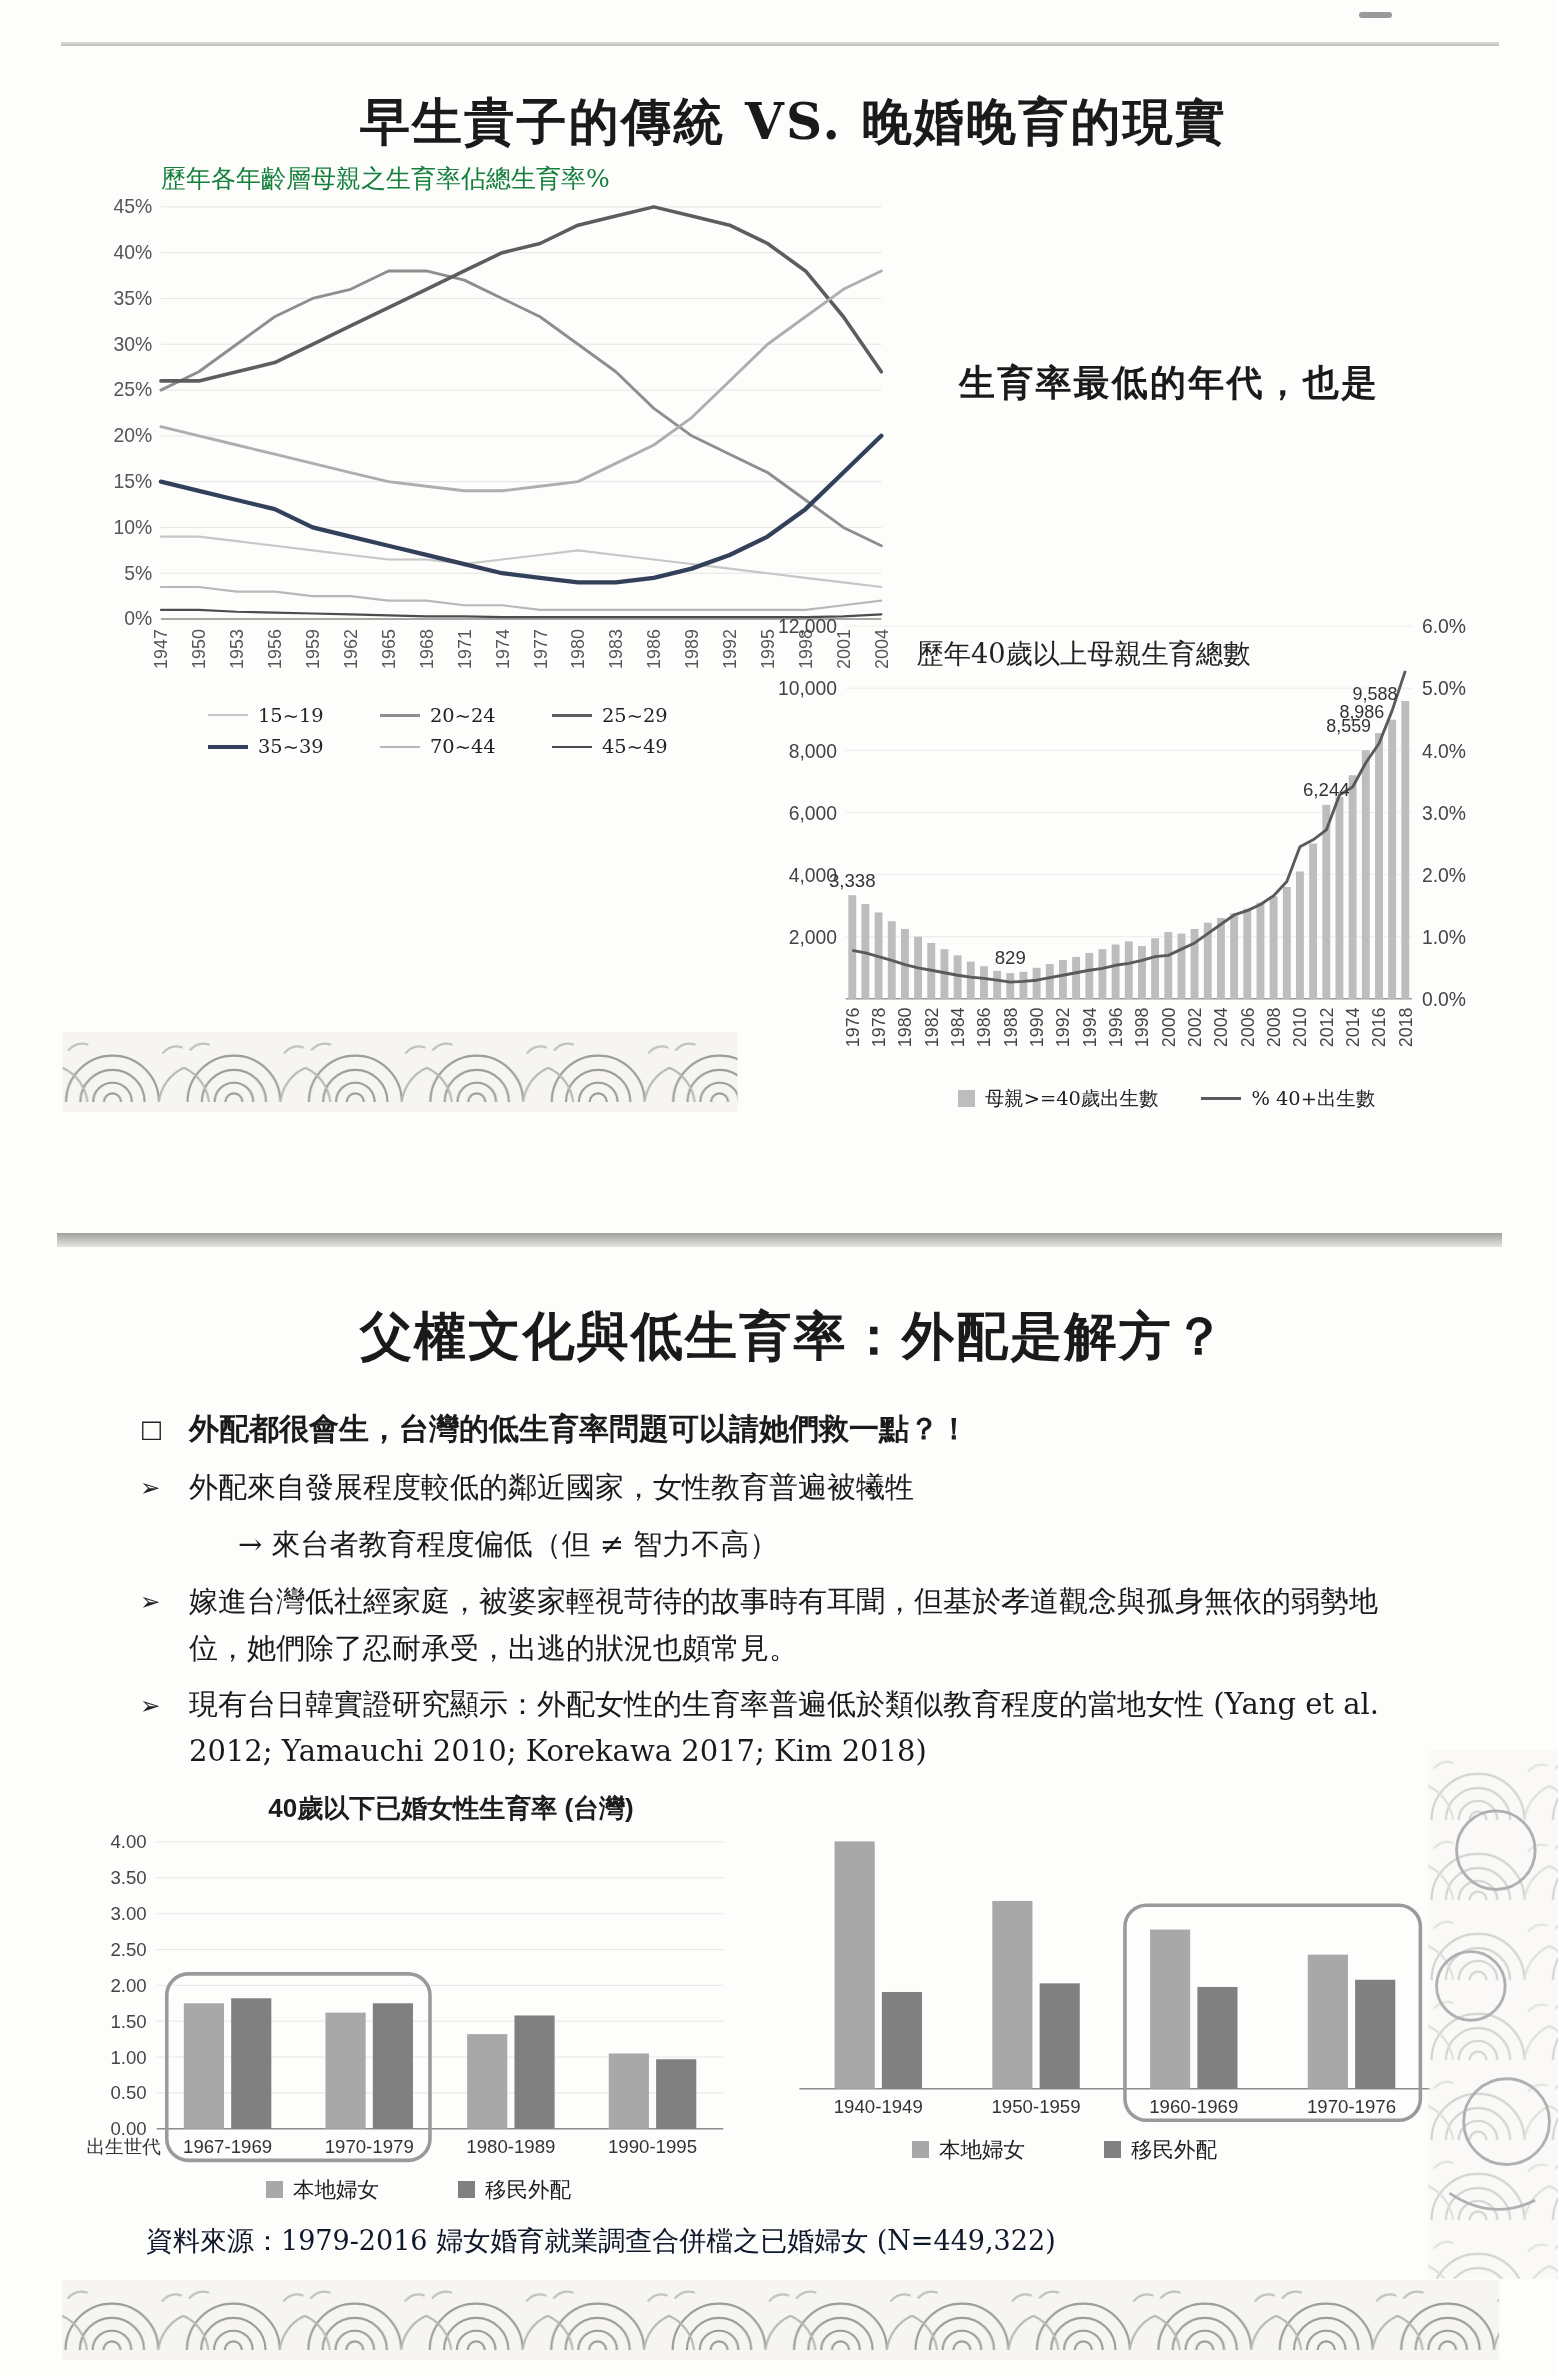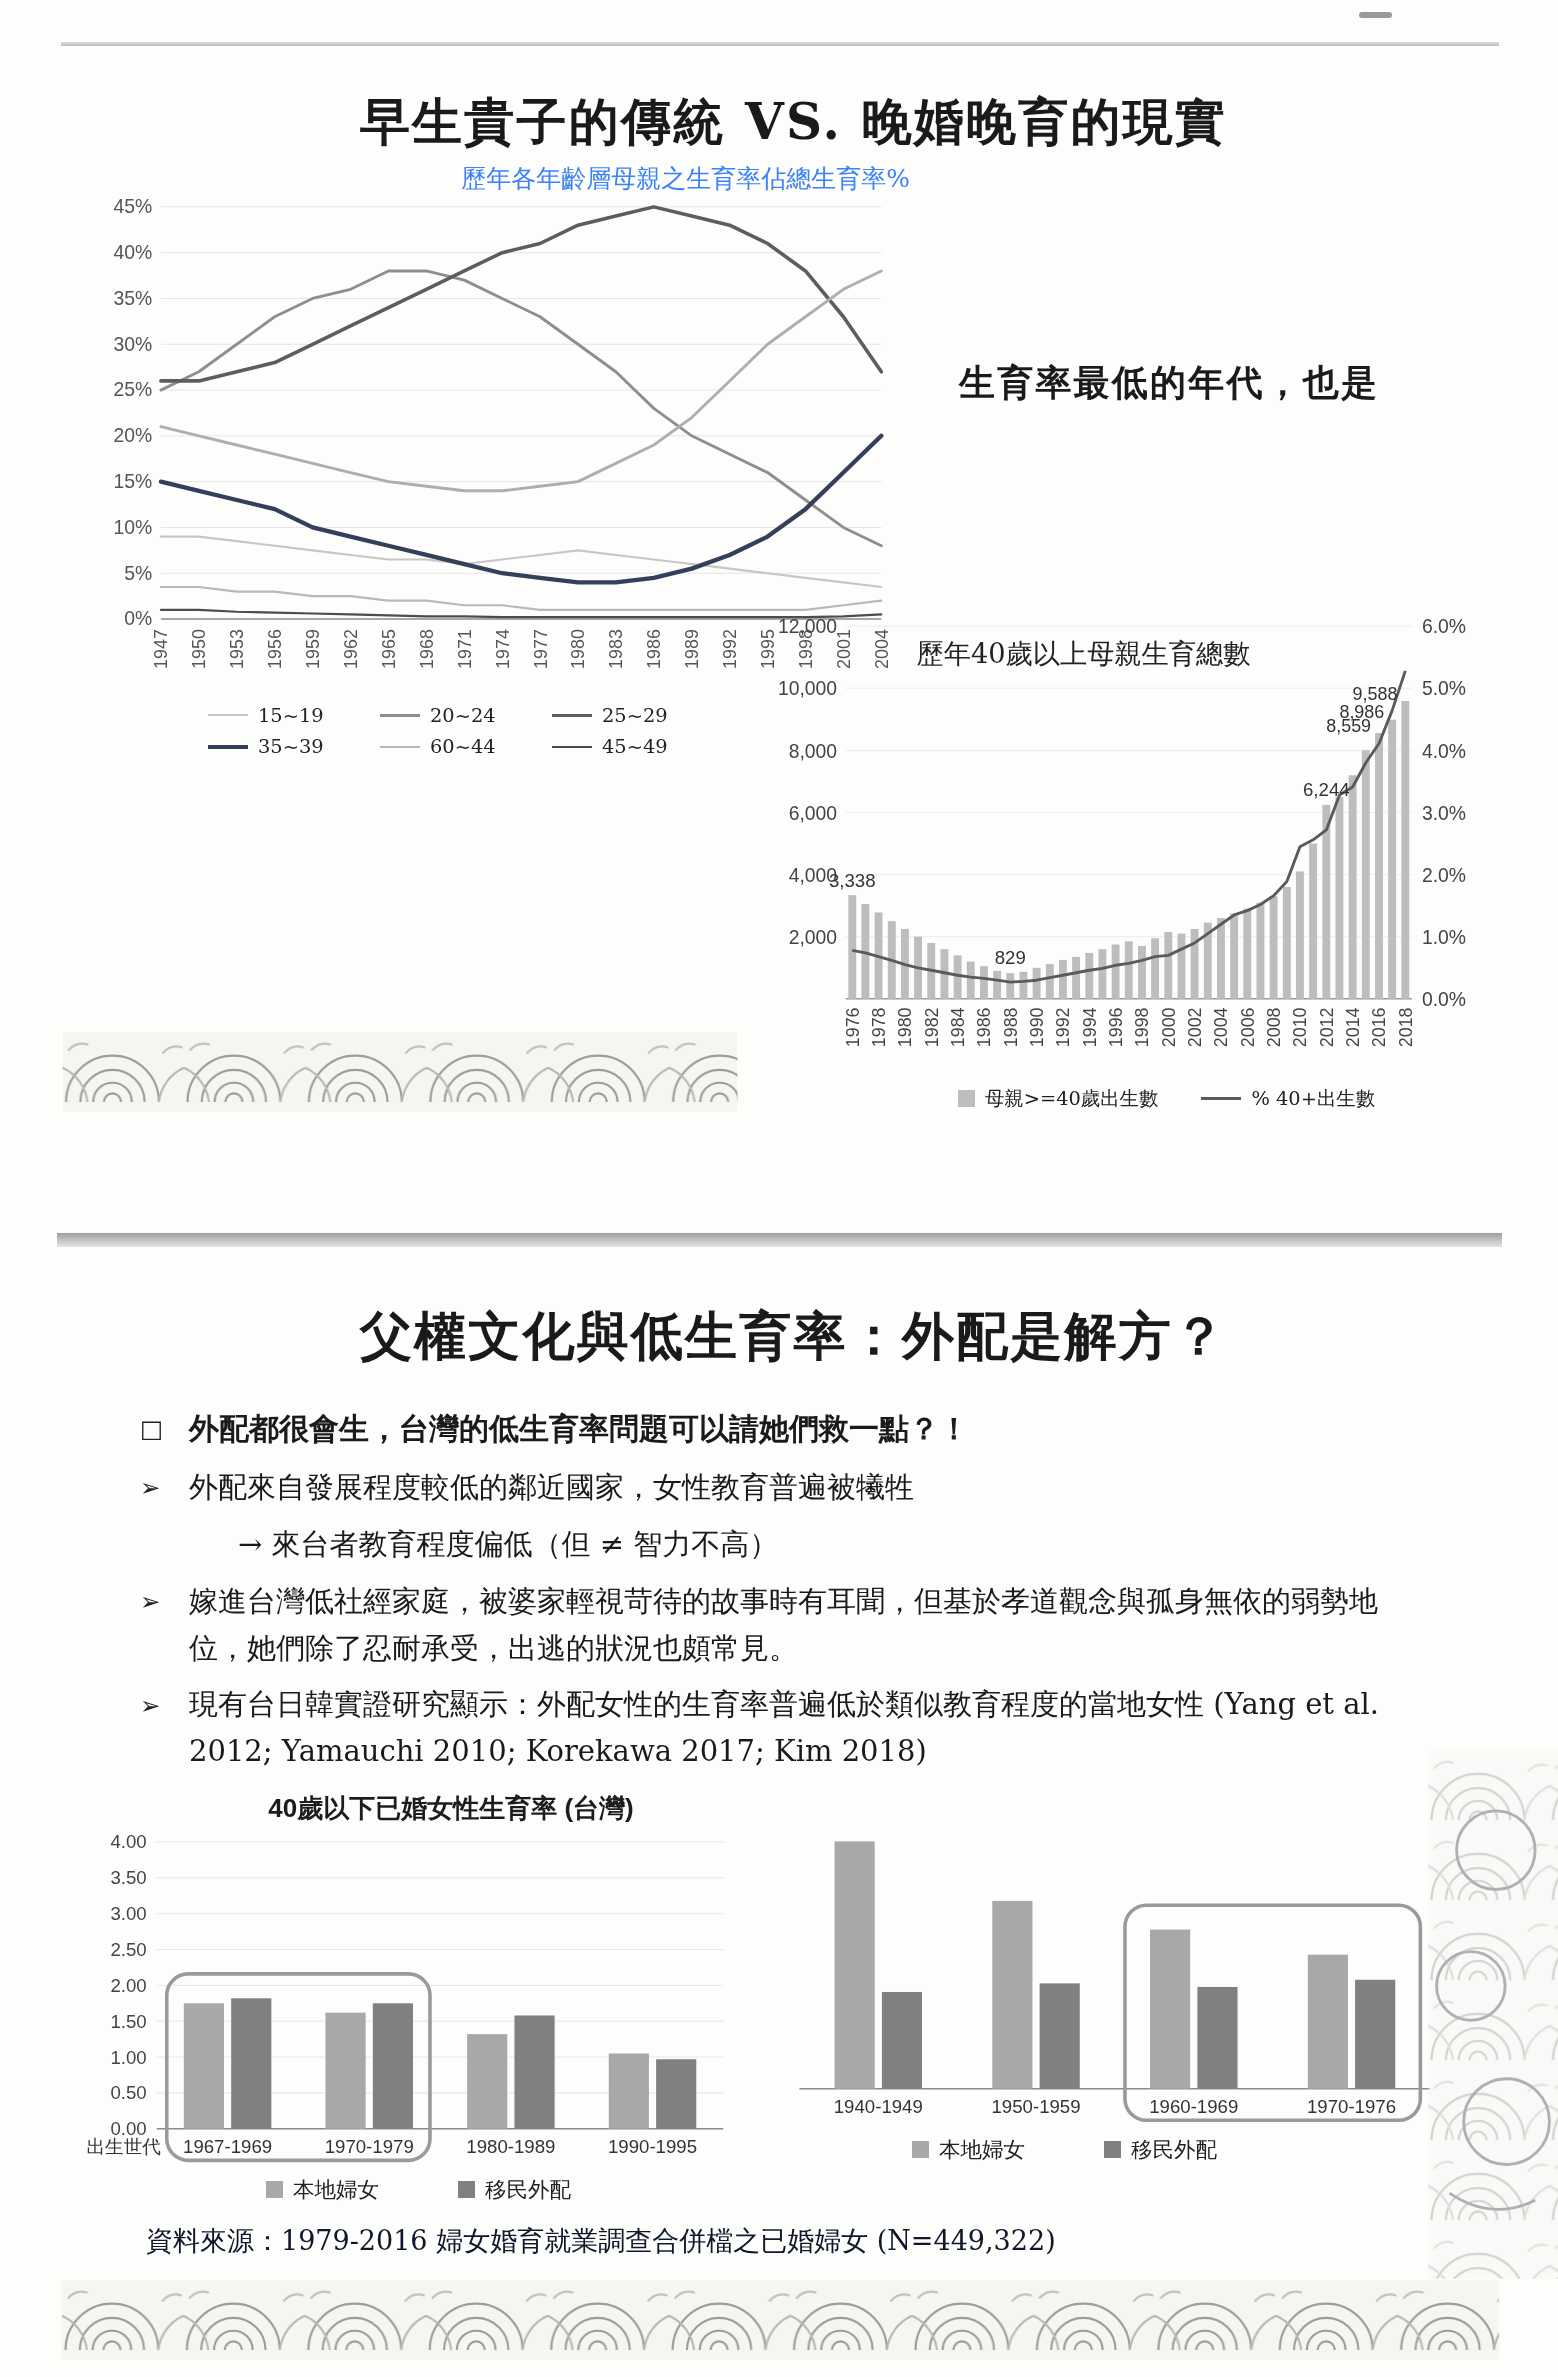--- a/index.html
+++ b/index.html
@@ -5,21 +5,21 @@
   html,body{margin:0;padding:0;}
   body{width:1559px;height:2377px;position:relative;background:#eceae6;
        font-family:"DejaVu Serif","Liberation Serif",serif;color:#1a1a1a;}
   .page{position:absolute;left:0;top:0;width:1559px;height:2377px;background:#fdfdfb;overflow:hidden;}
   .abs{position:absolute;}
   .sep-thin{background:linear-gradient(#dddddb,#bdbdbb);}
   .sep-thick{background:linear-gradient(#9f9f9d,#c6c6c4 55%,#e4e4e2);}
   .slide-title{left:0;width:1559px;text-align:center;font-weight:bold;letter-spacing:2.2px;margin:14px;}
   #slide1-title{top:75px;font-size:50px;}
   #slide2-title{top:1288px;font-size:52px;}
-  .chart-title-serif{font-size:25px;color:#3b82f6;text-align:right;height:34px;}
+  .chart-title-serif{font-size:25px;color:#15803d;text-align:left;height:34px;}
   .chart-title-sans{font-family:"Liberation Sans","DejaVu Sans",sans-serif;font-weight:bold;
                     font-size:26px;text-align:center;color:#1c1c1c;height:40px;}
   .annotation{font-size:36px;font-weight:bold;line-height:1.62;letter-spacing:2.2px;}
   svg text{font-family:"Liberation Sans","DejaVu Sans",sans-serif;}
   svg text.serif{font-family:"DejaVu Serif","Liberation Serif",serif;}
   .lg-item{display:flex;align-items:center;}
   .lg-line{display:inline-block;width:40px;margin-right:10px;}
   .lg-sq{display:inline-block;width:17px;height:17px;margin-right:10px;}
   .lg-txt{font-size:19.4px;font-family:"DejaVu Serif","Liberation Serif",serif;color:#222;}
   .lg-txt-sans{font-size:21.5px;font-family:"Liberation Sans","DejaVu Sans",sans-serif;color:#222;}
@@ -124,21 +124,21 @@
           <div class="lg-item">
             <span class="lg-line" style="background:#5d5d5d;height:3.6px;"></span>
             <span class="lg-txt">25~29</span>
           </div>
           <div class="lg-item">
             <span class="lg-line" style="background:#32405a;height:4.3px;"></span>
             <span class="lg-txt">35~39</span>
           </div>
           <div class="lg-item">
             <span class="lg-line" style="background:#b8b8b8;height:2.2px;"></span>
-            <span class="lg-txt">60~44</span>
+            <span class="lg-txt">70~44</span>
           </div>
           <div class="lg-item">
             <span class="lg-line" style="background:#4c4c4c;height:2.2px;"></span>
             <span class="lg-txt">45~49</span>
           </div>
         </div>
     </div>
 
     <div class="abs annotation" style="left:959px;top:353px;">
       <div>生育率最低的年代，也是</div>

